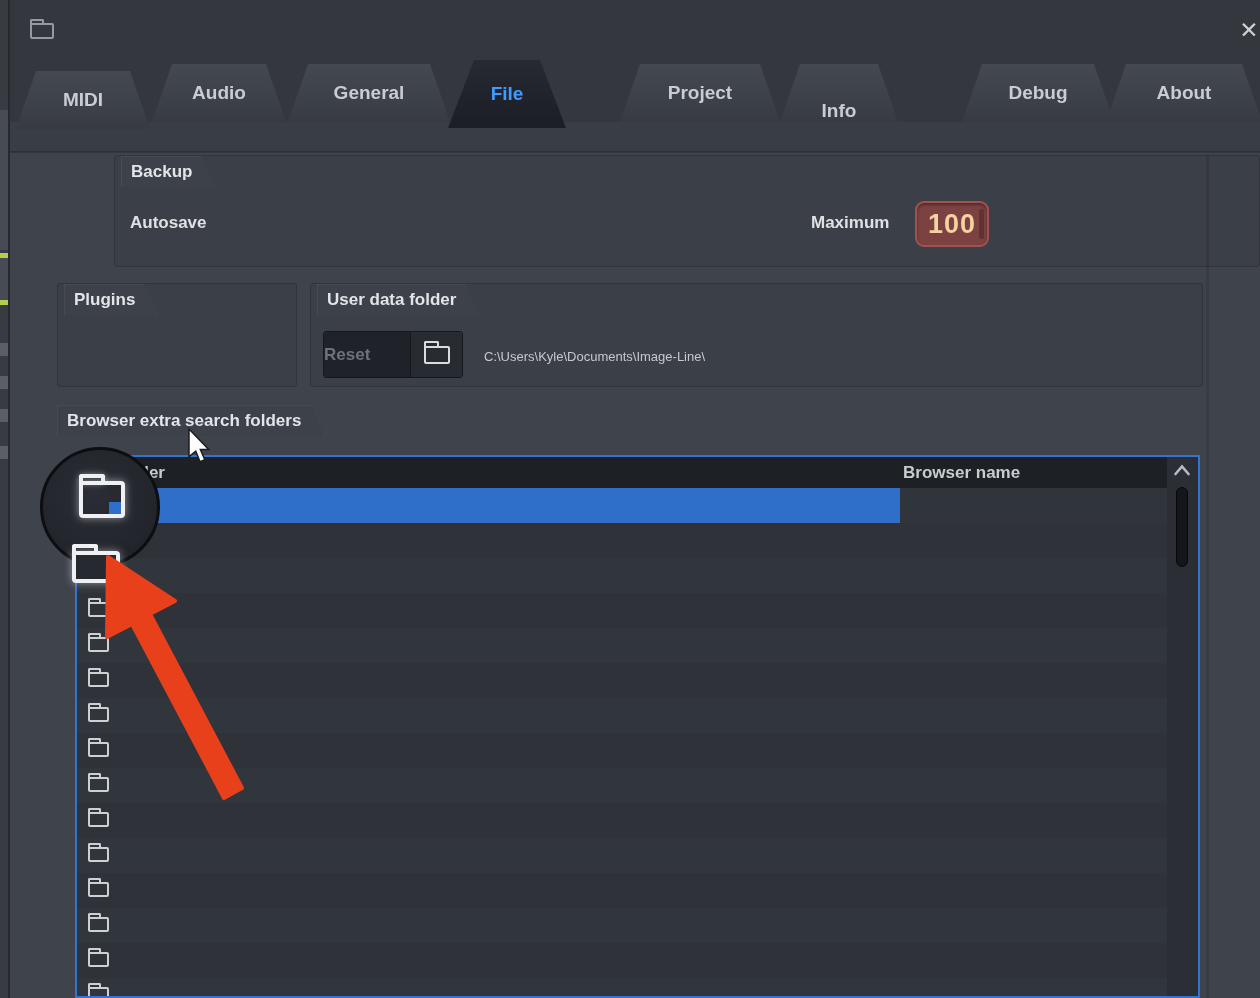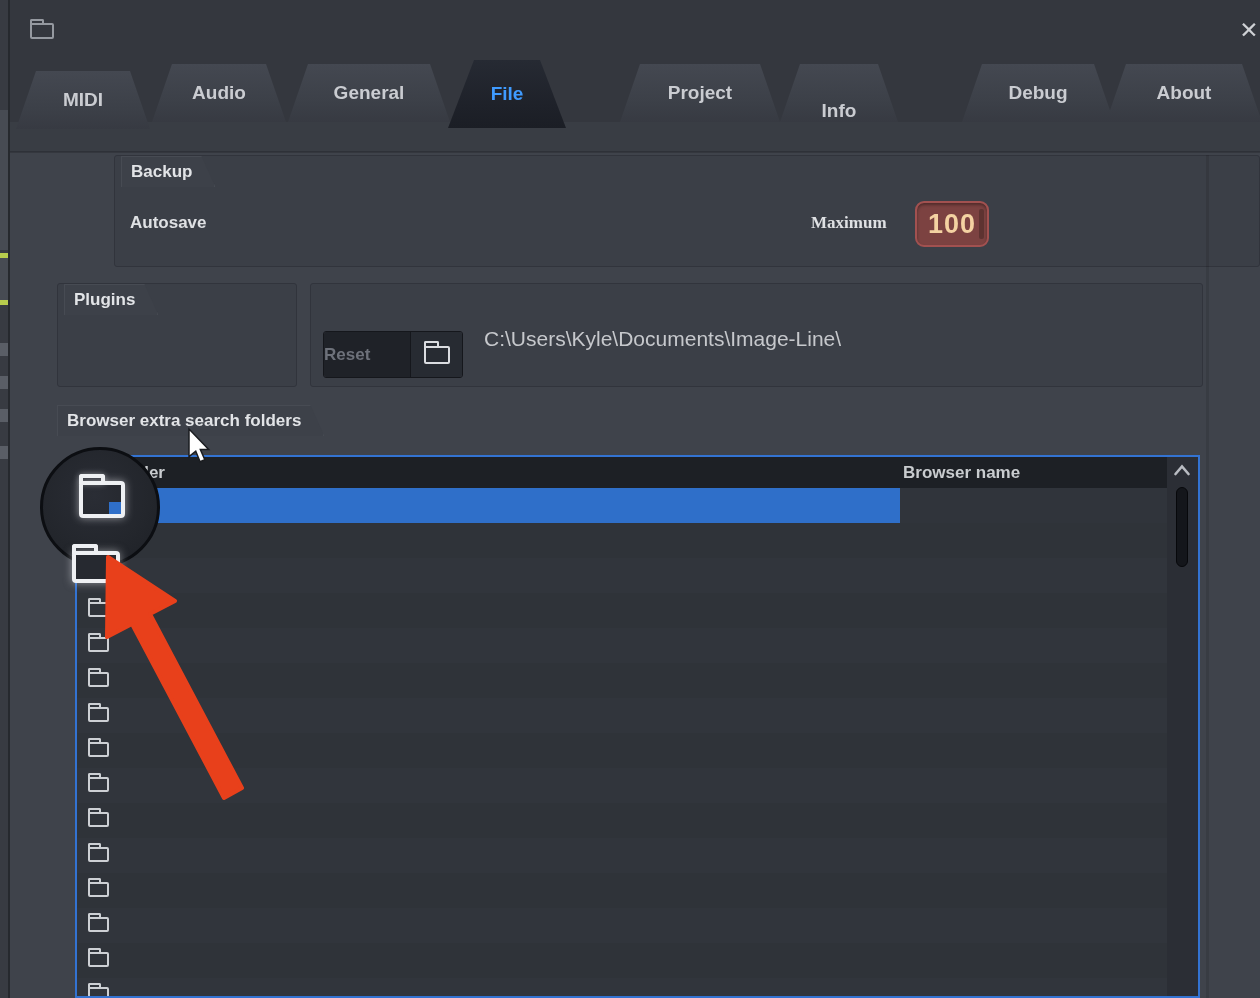--- a/index.html
+++ b/index.html
@@ -72,21 +72,21 @@
     box-shadow:0 1px 0 rgba(255,255,255,.06), inset 0 1px 0 rgba(255,255,255,.07);
     display:flex; align-items:center; justify-content:center;
     font-size:17px; font-weight:bold; color:#e8e9eb; cursor:default; }
 
   .reset-group { position:absolute; left:12px; top:47px; width:140px; height:47px;
     border:1px solid #15171c; border-radius:3px; overflow:hidden; display:flex; }
   .reset-part { width:86px; height:100%; background:#1f2228; display:flex; align-items:center; 
     font-size:17px; font-weight:bold; color:#6d717a; cursor:default; }
   .browse-part { width:52px; height:100%; background:#272b32; border-left:1px solid #15171c;
     display:flex; align-items:center; justify-content:center; cursor:default; }
-  .path-text { position:absolute; left:173px; top:43px; font-size:21px; color:#c6c8cc; }
+  .path-text { position:absolute; left:173px; top:65px; font-size:13px; color:#c6c8cc; }
 
   
   .folder-table { position:absolute; left:75px; top:455px; width:1125px; height:543px;
     border:2px solid #3373d2; background:#30343b; overflow:hidden; }
   .t-header { position:absolute; left:0; top:0; width:1090px; height:31px; background:#1d2025;
     font-size:17px; font-weight:bold; color:#c9cccf; z-index:6; }
   .th-folder { position:absolute; left:36px; top:6px; }
   .th-browser { position:absolute; left:826px; top:6px; }
   .trow { position:absolute; left:0; width:1090px; height:35px; }
   .trow.even { background:#31353c; }
@@ -160,32 +160,33 @@
 <div class="tab" style="left:962px; width:152px;">
     <span>Debug</span>
   </div>
 <div class="tab" style="left:1106px; width:156px;">
     <span>About</span>
   </div>
 
 <div class="panel" style="left:70px; top:155px; width:1146px; height:112px;margin-left:44px;">
   <div class="panel-label" style="left:6px; top:0;"><span>Backup</span></div>
   <div class="flabel" style="position:absolute; left:15px; top:57px;">Autosave</div>
-  <div class="flabel" style="position:absolute; left:696px; top:57px;font-family:Liberation Serif, serif;">Maximum</div>
+  <div class="flabel" style="position:absolute; left:696px; top:57px;">Maximum</div>
   <div class="max-box">
     <span>100</span>
     <span class="max-spin"></span>
   </div>
 </div>
 
 <div class="panel" style="left:57px; top:283px; width:240px; height:104px;">
   <div class="panel-label" style="left:6px; top:0;"><span>Plugins</span></div>
 </div>
 
 <div class="panel" style="left:310px; top:283px; width:893px; height:104px;">
+  <div class="panel-label" style="left:6px; top:0;"><span>User data folder</span></div>
   <div class="reset-group">
     <div class="reset-part">
         <span>Reset</span>
       </div>
     <div class="browse-part">
       <div class="fl-folder folder-browse"></div>
     </div>
   </div>
   <div class="path-text">C:\Users\Kyle\Documents\Image-Line\</div>
 </div>

